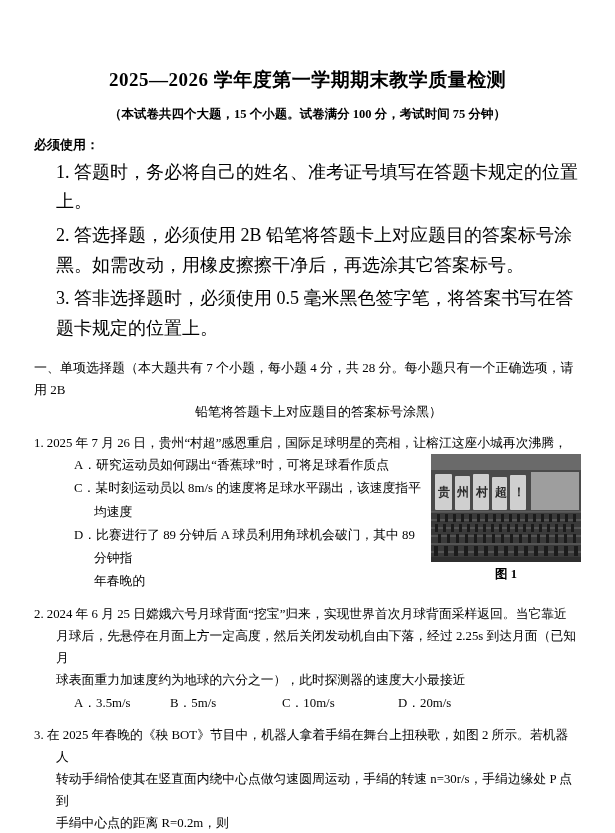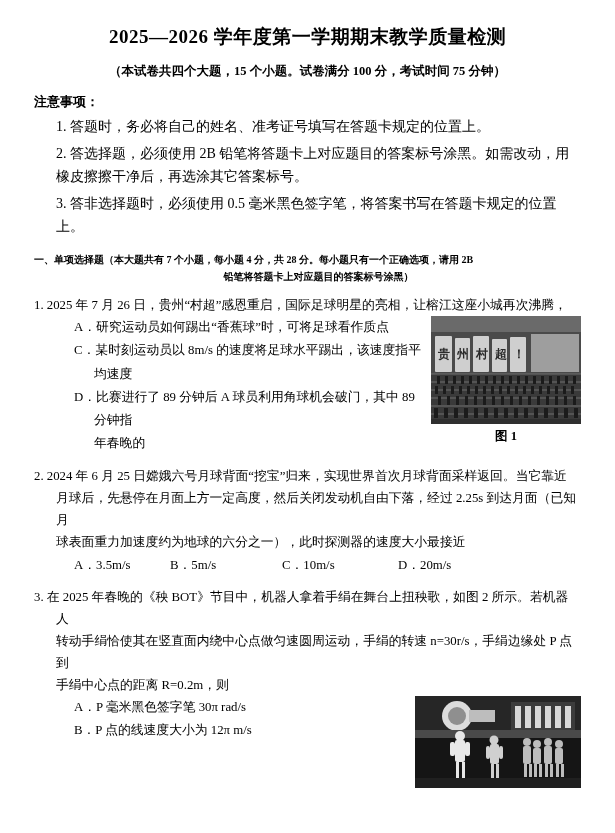--- a/index.html
+++ b/index.html
@@ -14,20 +14,21 @@
     color: #000000;
     position: relative;
     overflow: hidden;
   }
   .page {
     width: 615px;
     height: 735px;
     box-sizing: border-box;
     padding: 18px 34px 0 34px;
     position: relative;
+    margin-top: 43px;
   }
   .title-main {
     text-align: center;
     font-size: 19px;
     font-weight: bold;
     letter-spacing: 0.5px;
     line-height: 1.4;
     margin-top: 6px;
   }
   .title-sub {
@@ -43,29 +44,29 @@
     font-size: 12.5px;
     font-weight: bold;
     margin-top: 12px;
   }
   .notice-head {
     font-size: 13px;
     font-weight: bold;
     margin-top: 13px;
   }
   .notice-item {
-    font-size: 14px;
+    font-size: 18px;
     line-height: 1.65;
     margin-top: 4px;
     padding-left: 22px;
     text-indent: 0;
   }
   .section-head {
-    font-size: 10px;
-    font-weight: bold;
+    font-size: 13px;
+    font-weight: normal;
     line-height: 1.7;
     margin-top: 13px;
   }
   .section-head .indent2 {
     display: block;
     padding-left: 22px;
     text-align: center;
   }
   .q {
     font-size: 12.8px;
@@ -126,21 +127,21 @@
   .clearfix::after { content: ""; display: table; clear: both; }
 </style>
 </head>
 <body>
 
 <div class="page">
 
   <div class="title-main">2025—2026 学年度第一学期期末教学质量检测</div>
   <div class="title-note">（本试卷共四个大题，15 个小题。试卷满分 100 分，考试时间 75 分钟）</div>
 
-  <div class="notice-head">注意事项：</div>
+  <div class="notice-head">必须使用：</div>
   <div class="notice-item">1. 答题时，务必将自己的姓名、准考证号填写在答题卡规定的位置上。</div>
   <div class="notice-item">2. 答选择题，必须使用 2B 铅笔将答题卡上对应题目的答案标号涂黑。如需改动，用橡皮擦擦干净后，再选涂其它答案标号。</div>
   <div class="notice-item">3. 答非选择题时，必须使用 0.5 毫米黑色签字笔，将答案书写在答题卡规定的位置上。</div>
 
   <div class="section-head">
     <span>一、单项选择题（本大题共有 7 个小题，每小题 4 分，共 28 分。每小题只有一个正确选项，请用 2B</span>
     <span class="indent2">铅笔将答题卡上对应题目的答案标号涂黑）</span>
   </div>
 
   <div class="q clearfix">

